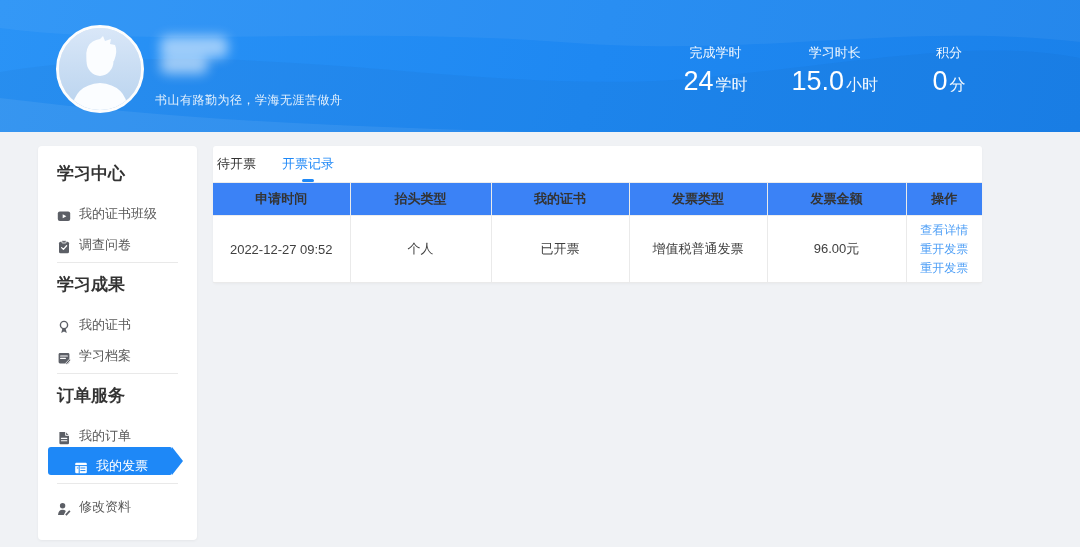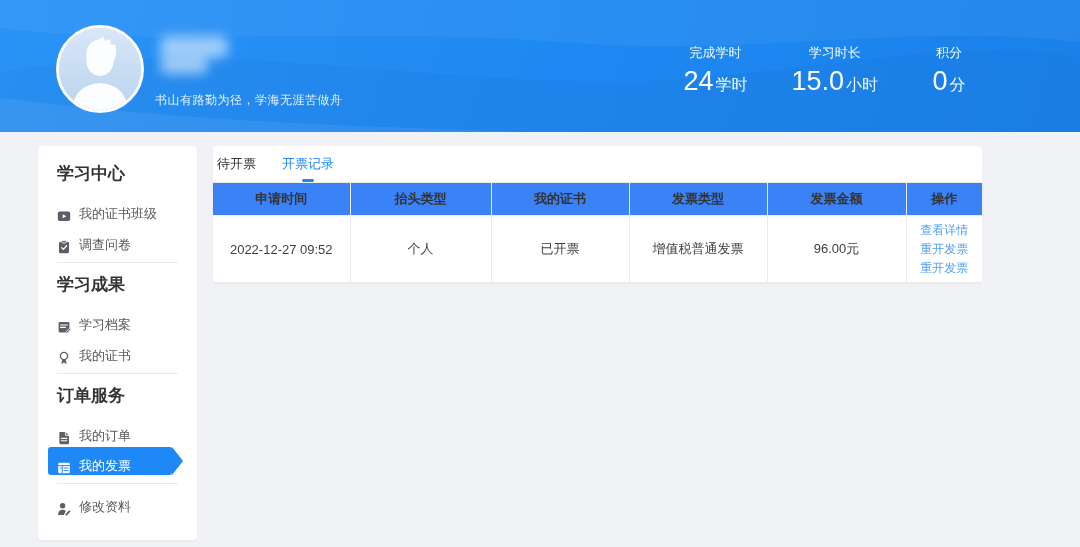--- a/index.html
+++ b/index.html
@@ -47,21 +47,21 @@
     padding-top:7px; overflow:hidden;
   }
   .side-title { font-size:17px; font-weight:700; color:#333; padding:9px 0 7px 19px; }
   .nav-item {
     height:31px; display:flex; align-items:flex-end; gap:8px;
     padding-left:19px; font-size:13px; color:#5a5a5a; cursor:pointer;
   }
   .nav-icon { width:14px; height:14px; flex:0 0 14px; color:#5c5f66; display:inline-flex; }
   .nav-icon svg { width:14px; height:14px; display:block; }
   .nav-item.active {
-    position:relative; margin:2px 0 2px 10px; padding-left:9px;
+    position:relative; margin:2px 0 2px 10px; padding-left:26px;
     width:124px; height:28px; background:#1e88f7; color:#fff;
     border-radius:3px 2px 2px 3px;
   }
   .nav-item.active .nav-icon { color:#fff; }
   .nav-item.active::after {
     content:""; position:absolute; right:-11px; top:0;
     border-top:14px solid transparent; border-bottom:14px solid transparent;
     border-left:11px solid #1e88f7;
   }
   .side-divider { height:1px; background:#e9e9e9; margin:8px 19px 1px 19px; }
@@ -173,35 +173,35 @@
     </span>
     <span>调查问卷</span>
   </div>
 
   <div class="side-divider"></div>
 
   <div class="side-title">学习成果</div>
   <div class="nav-item">
     <span class="nav-icon">
       <svg viewBox="0 0 14 14">
+          <circle cx="7" cy="5" r="3.6" fill="none" stroke="currentColor" stroke-width="1.4"></circle>
+          <path d="M5.4 8.4 L4.2 13 L7 11.4 L9.8 13 L8.6 8.4 Z" fill="currentColor"></path>
+        </svg>
+    </span>
+    <span>我的证书</span>
+  </div>
+  <div class="nav-item">
+    <span class="nav-icon">
+      <svg viewBox="0 0 14 14">
           <rect x="1.6" y="2" width="10.8" height="10.4" rx="1.4" fill="currentColor"></rect>
           <path d="M3.6 5 H10.4 M3.6 7.4 H8.4" stroke="#fff" stroke-width="1.1" stroke-linecap="round"></path>
           <path d="M8.6 12.4 L12.8 7.8 L13.9 9 L9.9 13.4 Z" fill="currentColor" stroke="#fff" stroke-width="0.8"></path>
         </svg>
     </span>
     <span>学习档案</span>
-  </div>
-  <div class="nav-item">
-    <span class="nav-icon">
-      <svg viewBox="0 0 14 14">
-          <circle cx="7" cy="5" r="3.6" fill="none" stroke="currentColor" stroke-width="1.4"></circle>
-          <path d="M5.4 8.4 L4.2 13 L7 11.4 L9.8 13 L8.6 8.4 Z" fill="currentColor"></path>
-        </svg>
-    </span>
-    <span>我的证书</span>
   </div>
 
   <div class="side-divider"></div>
 
   <div class="side-title">订单服务</div>
   <div class="nav-item">
     <span class="nav-icon">
       <svg viewBox="0 0 14 14">
           <path d="M2.4 1 H8.6 L12 4.4 V12 a1.2 1.2 0 0 1 -1.2 1.2 H3.6 A1.2 1.2 0 0 1 2.4 12 Z" fill="currentColor"></path>
           <path d="M8.6 1 V4.4 H12" fill="none" stroke="#fff" stroke-width="0.9"></path>

